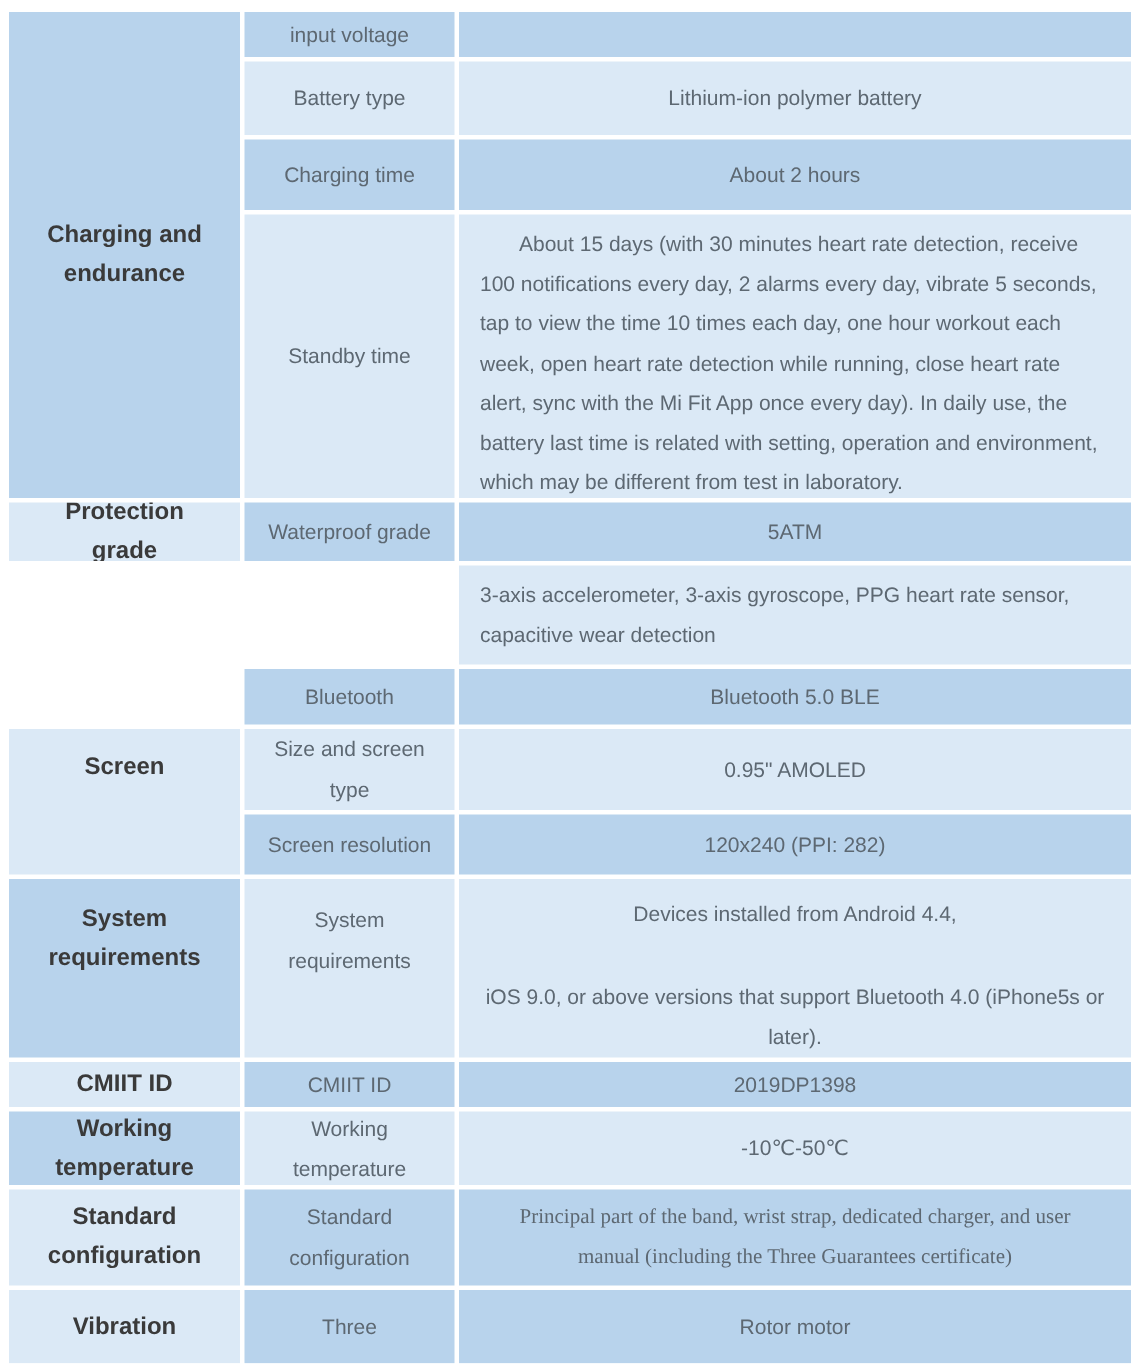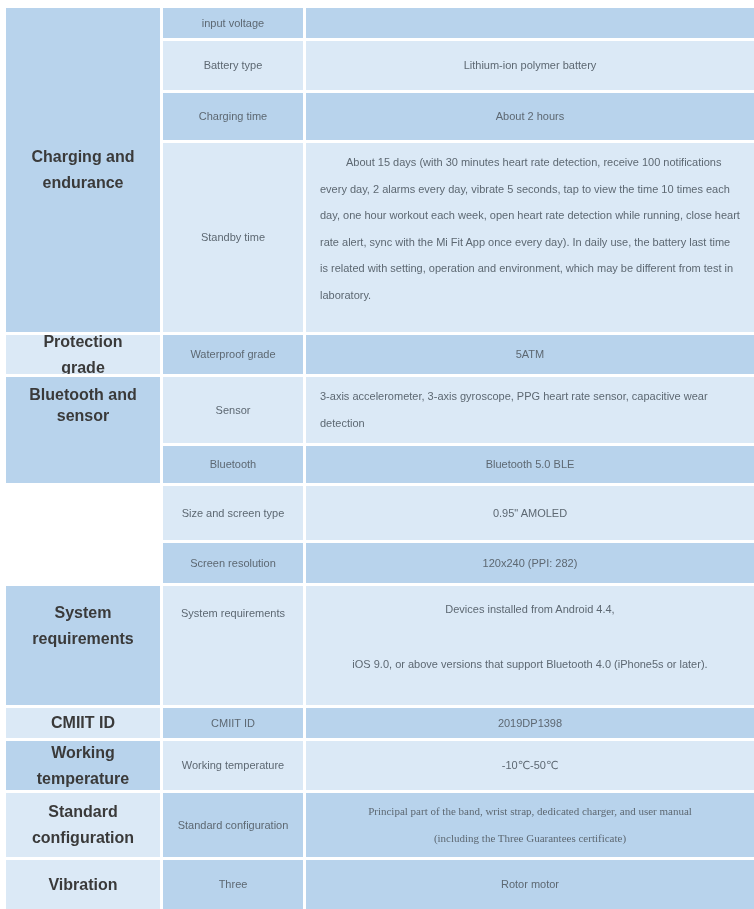--- a/index.html
+++ b/index.html
@@ -17,21 +17,21 @@
   .spec-table{
     position:absolute;left:6px;top:8px;width:748px;height:901px;
     display:grid;
     grid-template-columns:154px 140px 1fr;
     grid-template-rows:30px 49px 47px 189px 39px 66px 37px 54px 40px 119px 30px 49px 64px 49px;
     gap:3px;
     background:var(--page-bg);
   }
   .cell{
     display:flex;align-items:center;justify-content:center;
-    text-align:center;color:var(--text-body);font-size:11px;line-height:27px;
+    text-align:center;color:var(--text-body);font-size:14px;line-height:27px;
     overflow:hidden;
   }
   .bg-m{background:var(--cell-medium);}
   .bg-l{background:var(--cell-light);}
   .cat{color:var(--text-cat);font-weight:600;font-size:16px;line-height:26px;}
   .cat .wrap{display:inline-block;max-width:124px;}
   .label .wrap{display:inline-block;max-width:112px;}
   .top-align{align-items:flex-start;}
   .cat-bt{padding-top:7px;line-height:21px;}
   .cat-screen{padding-top:13px;}
@@ -51,22 +51,22 @@
 
 <div class="page">
   <div class="spec-table">
 
     <div class="cell cat bg-m" style="grid-area:1/1/5/2">
         <span class="wrap">Charging and endurance</span>
       </div>
     <div class="cell cat bg-l" style="grid-area:5/1/6/2">
         <span class="wrap">Protection grade</span>
       </div>
-    <div class="cell cat bg-m top-align cat-bt" style="grid-area:6/1/8/2">
-        <span class="wrap">Bluetooth and sensor</span>
+    <div class="cell cat bg-l top-align cat-screen" style="grid-area:8/1/10/2">
+        <span class="wrap">Screen</span>
       </div>
     <div class="cell cat bg-m top-align cat-sysreq" style="grid-area:10/1/11/2">
         <span class="wrap">System requirements</span>
       </div>
     <div class="cell cat bg-l" style="grid-area:11/1/12/2">
         <span class="wrap">CMIIT ID</span>
       </div>
     <div class="cell cat bg-m" style="grid-area:12/1/13/2">
         <span class="wrap">Working temperature</span>
       </div>
@@ -84,23 +84,20 @@
         <span class="wrap">Battery type</span>
       </div>
     <div class="cell label bg-m" style="grid-area:3/2/4/3">
         <span class="wrap">Charging time</span>
       </div>
     <div class="cell label bg-l" style="grid-area:4/2/5/3">
         <span class="wrap">Standby time</span>
       </div>
     <div class="cell label bg-m" style="grid-area:5/2/6/3">
         <span class="wrap">Waterproof grade</span>
-      </div>
-    <div class="cell label bg-l" style="grid-area:6/2/7/3">
-        <span class="wrap">Sensor</span>
       </div>
     <div class="cell label bg-m" style="grid-area:7/2/8/3">
         <span class="wrap">Bluetooth</span>
       </div>
     <div class="cell label bg-l" style="grid-area:8/2/9/3">
         <span class="wrap">Size and screen type</span>
       </div>
     <div class="cell label bg-m" style="grid-area:9/2/10/3">
         <span class="wrap">Screen resolution</span>
       </div>

